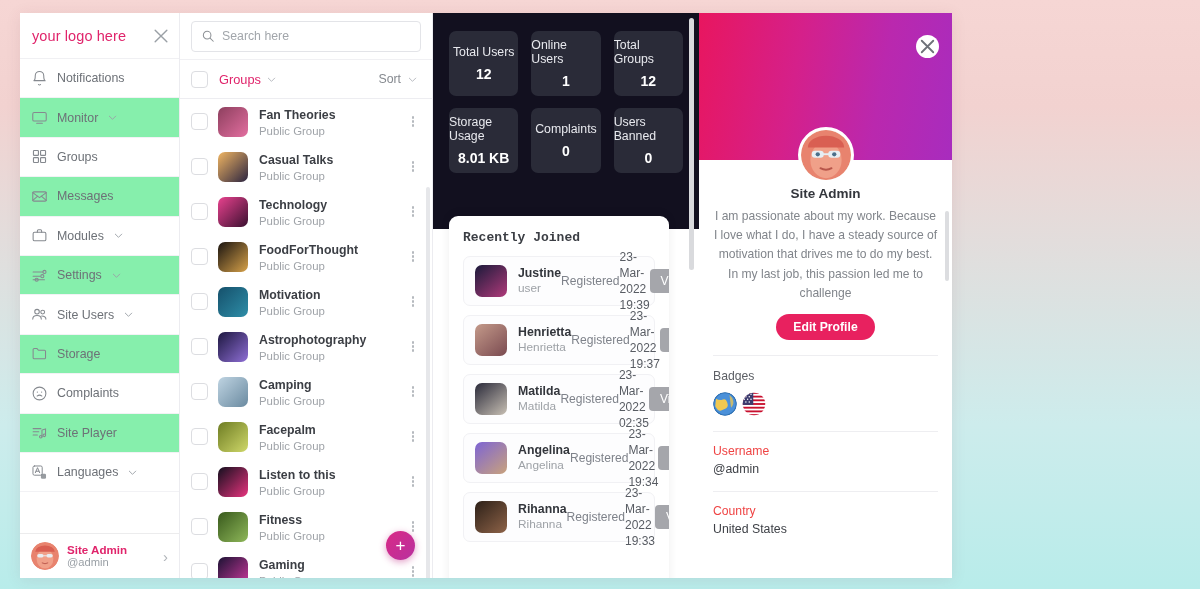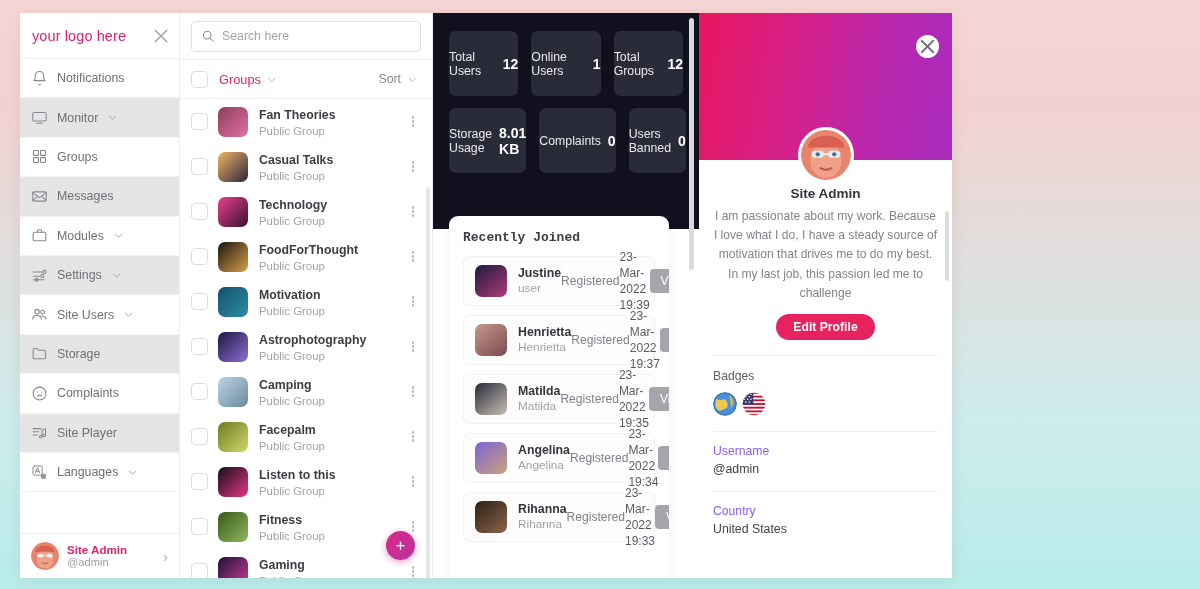--- a/index.html
+++ b/index.html
@@ -39,21 +39,21 @@
   .logo-close {
     width: 20px; height: 20px; display: flex; align-items: center;
     justify-content: center; color: #9aa0a6; font-size: 15px; cursor: pointer;
   }
   .nav-list { flex: 1; overflow: hidden; }
   .nav-item {
     height: 39.4px; display: flex; align-items: center; gap: 9px;
     padding: 0 10px 0 11px; border-bottom: 1px solid #f2f2f5;
     cursor: pointer; position: relative;
   }
-  .nav-item.alt { background: #e5e5e5; }
+  .nav-item.alt { background: #86efac; }
   .nav-ico { width: 17px; height: 17px; flex: 0 0 17px; color: #85898f; display:flex; align-items:center; justify-content:center;}
   .nav-ico svg { width: 17px; height: 17px; display:block; }
   .nav-label { font-size: 12.4px; color: #6d7177; white-space: nowrap; }
   .chev { width: 11px; height: 11px; color: #9aa0a6; flex: 0 0 11px; }
   .chev svg { width:11px; height:11px; display:block; }
 
   .sb-user {
     height: 45px; flex: 0 0 45px; border-top: 1px solid #ececed;
     display: flex; align-items: center; gap: 8px; padding: 0 8px 0 11px;
   }
@@ -137,21 +137,21 @@
 
   .main-body { flex: 1; position: relative; overflow: hidden; }
   .stats-dark {
     background: #12101f; padding: 18px 16px 18px 16px;
     display: flex; flex-direction: column; gap: 12px;
     height: 216px;
   }
   .stat-row { display: flex; gap: 13px; }
   .stat-card {
     flex: 1; background: #2a2b38; border-radius: 7px; height: 65px;
-    display: flex; align-items: center; justify-content: center;
+    display: flex; flex-direction: column; align-items: center; justify-content: center;
     gap: 7px;
   }
   .stat-label { font-size: 12.3px; color: #e8e9ee; }
   .stat-value { font-size: 14px; color: #fff; font-weight: 700; }
 
   .recent-card {
     position: absolute; left: 16px; right: 30px; top: 203px; bottom: -30px;
     background: #fff; border-radius: 9px 9px 0 0;
     box-shadow: 0 -2px 10px rgba(0,0,0,.07);
     padding: 14px 14px 0 14px; overflow: hidden;
@@ -206,21 +206,21 @@
     margin: 11px auto 0 auto; display: block; background: #e8215f; color: #fff;
     border: none; border-radius: 13px; padding: 6px 17px; font-size: 12.2px;
     cursor: pointer; font-family: inherit; font-weight: 600;
   }
   .p-divider { height: 1px; background: #eeeef1; margin: 15px 0 0 0; }
   .p-sect { padding: 13px 14px 0 14px; }
   .p-sect-label { font-size: 12.2px; color: #5d6066; margin-bottom: 9px; }
   .badges { display: flex; gap: 5px; }
   .badge { width: 24px; height: 24px; border-radius: 50%; overflow: hidden; }
   .p-field { padding: 12px 14px 0 14px; }
-  .p-field-label { font-size: 12.2px; color: #8b5cf6; margin-bottom: 4px; }
+  .p-field-label { font-size: 12.2px; color: #ef4444; margin-bottom: 4px; }
   .p-field-value { font-size: 12.3px; color: #3e4147; }
   .p-scrollbar {
     position: absolute; right: 3px; top: 198px; width: 4px; height: 70px;
     background: #dcdde0; border-radius: 3px;
   }
 </style>
 </head>
 <body>
 
 <div id="app">
@@ -597,21 +597,21 @@
             </div>
             <div class="rj-row">
               <span class="rj-ava" style="background:linear-gradient(140deg,#2a2a3a 0%,#c8c0b4 100%)"></span>
               <span class="rj-names">
                 <span class="rj-name" style="display:block">Matilda</span>
                 <span class="rj-sub" style="display:block">Matilda</span>
               </span>
               <span class="rj-status">Registered</span>
               <span class="rj-date">
                 <span style="display:block">23-Mar-2022</span>
-                <span style="display:block">19:35</span>
+                <span style="display:block">02:35</span>
               </span>
               <button class="rj-btn">View</button>
             </div>
             <div class="rj-row">
               <span class="rj-ava" style="background:linear-gradient(140deg,#7d64d4 0%,#c9a27c 100%)"></span>
               <span class="rj-names">
                 <span class="rj-name" style="display:block">Angelina</span>
                 <span class="rj-sub" style="display:block">Angelina</span>
               </span>
               <span class="rj-status">Registered</span>

